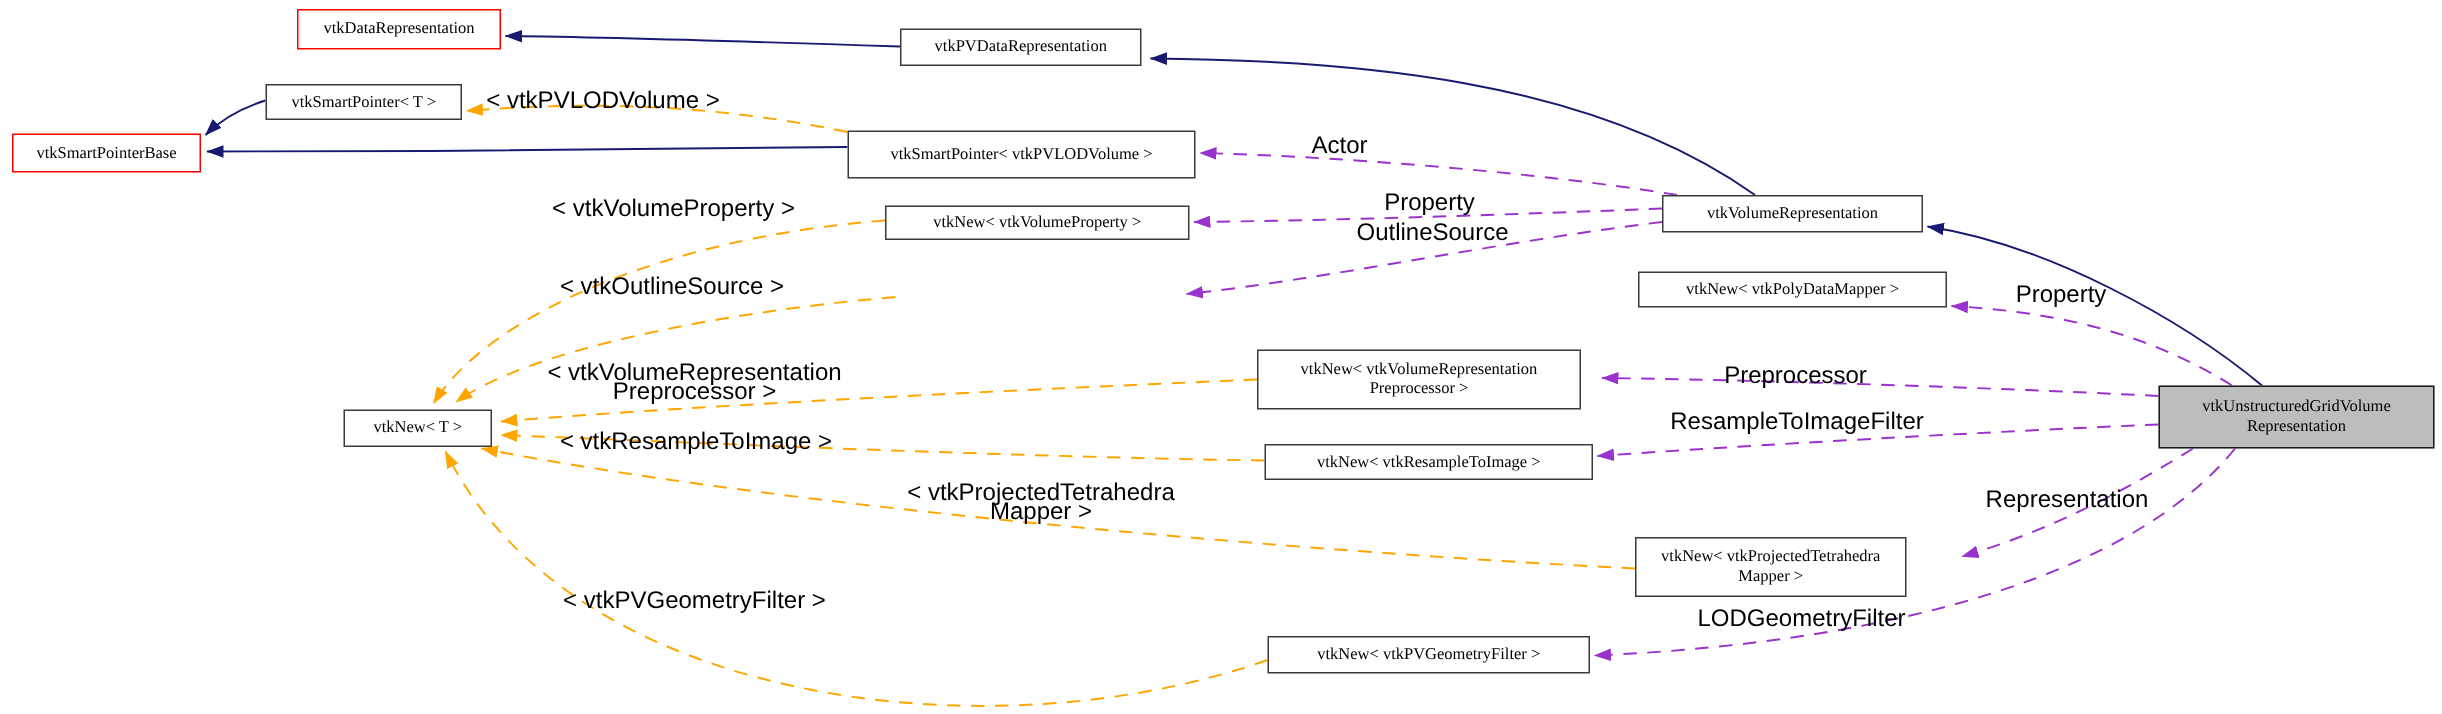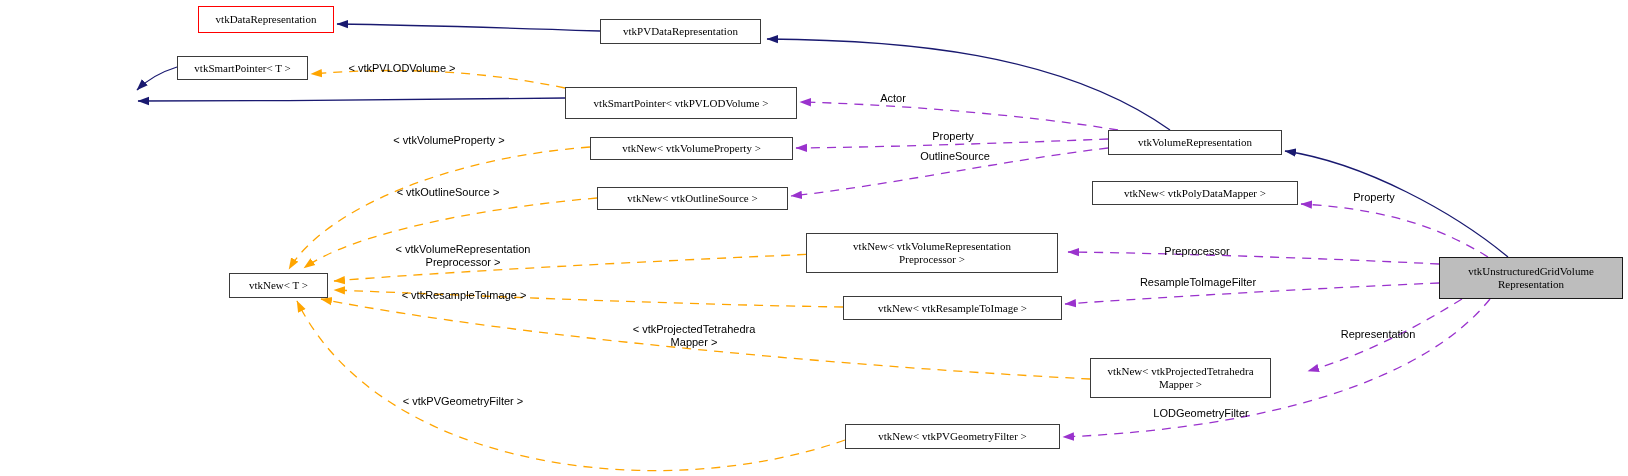--- a/index.html
+++ b/index.html
@@ -23,21 +23,21 @@
     font-size:11px;line-height:13px;
     text-align:center;white-space:nowrap;
     box-sizing:border-box;
     font-family:Liberation Serif, serif;
   }
   .node.truncated{border:1.5px solid #ff0000;}
   .node.current{background:#bdbdbd;border:1.2px solid #1a1a1a;}
   .elabel{
     position:absolute;
     transform:translateX(-50%);
-    font-size:11px;line-height:12.5px;
+    font-size:16px;line-height:12.5px;
     text-align:center;white-space:nowrap;
   }
   .elabel span{display:block;}
 </style>
 </head>
 <body>
 
 <div id="canvas">
 
   <svg id="edges" width="1628" height="476" viewBox="0 0 1628 476" xmlns="http://www.w3.org/2000/svg">
@@ -79,36 +79,36 @@
 
   <div class="node truncated" style="left:198px;top:6px;width:136px;height:27px">
     <span>vtkDataRepresentation</span>
   </div>
   <div class="node" style="left:600px;top:19px;width:161px;height:25px">
     <span>vtkPVDataRepresentation</span>
   </div>
   <div class="node" style="left:177px;top:56px;width:131px;height:24px">
     <span>vtkSmartPointer&lt; T &gt;</span>
   </div>
+  <div class="node truncated" style="left:8px;top:89px;width:126px;height:26px">
+    <span>vtkSmartPointerBase</span>
+  </div>
   <div class="node" style="left:565px;top:87px;width:232px;height:32px">
     <span>vtkSmartPointer&lt; vtkPVLODVolume &gt;</span>
   </div>
   <div class="node" style="left:590px;top:137px;width:203px;height:23px">
     <span>vtkNew&lt; vtkVolumeProperty &gt;</span>
-  </div>
-  <div class="node" style="left:597px;top:187px;width:191px;height:23px">
-    <span>vtkNew&lt; vtkOutlineSource &gt;</span>
   </div>
   <div class="node" style="left:1092px;top:181px;width:206px;height:24px">
     <span>vtkNew&lt; vtkPolyDataMapper &gt;</span>
   </div>
   <div class="node" style="left:1108px;top:130px;width:174px;height:25px">
     <span>vtkVolumeRepresentation</span>
   </div>
-  <div class="node" style="left:806px;top:233px;width:252px;height:40px">
+  <div class="node" style="left:838px;top:233px;width:216px;height:40px">
     <span>vtkNew&lt; vtkVolumeRepresentation</span>
     <span>Preprocessor &gt;</span>
   </div>
   <div class="node" style="left:229px;top:273px;width:99px;height:25px">
     <span>vtkNew&lt; T &gt;</span>
   </div>
   <div class="node" style="left:843px;top:296px;width:219px;height:24px">
     <span>vtkNew&lt; vtkResampleToImage &gt;</span>
   </div>
   <div class="node" style="left:1090px;top:358px;width:181px;height:40px">

